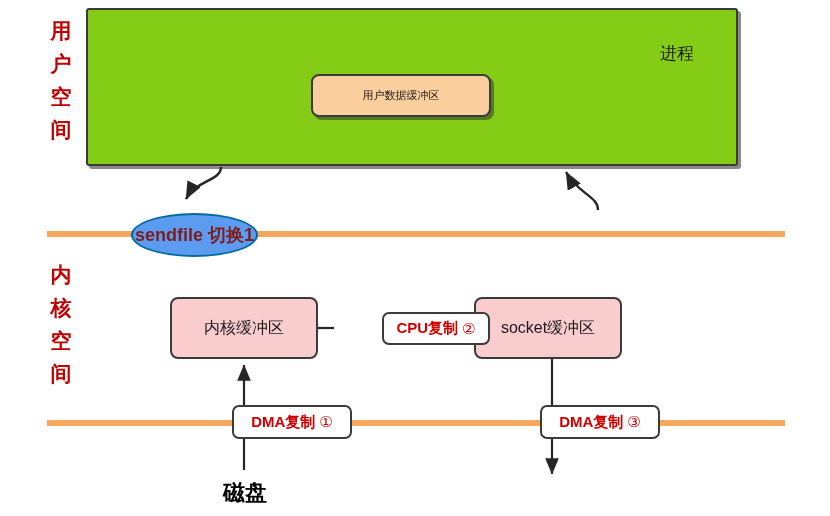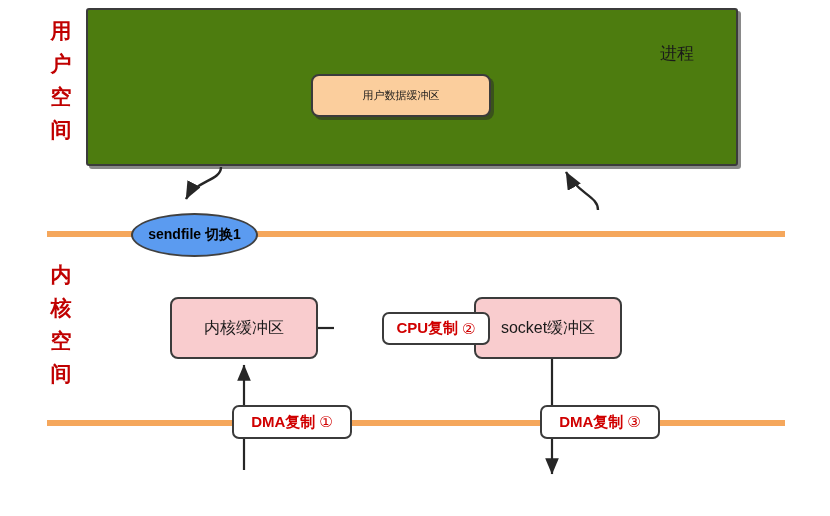--- a/index.html
+++ b/index.html
@@ -45,21 +45,21 @@
   #boundary-upper { top: 231px; }
   #boundary-lower { top: 420px; }
 
   
   #process-box {
     position: absolute;
     left: 86px;
     top: 8px;
     width: 652px;
     height: 158px;
-    background: #4d7c0f;
+    background: #84cc16;
     border: 2px solid #3b3b3b;
     border-radius: 3px;
     box-shadow: 3px 3px 0 rgba(40,40,40,0.55);
     box-sizing: border-box;
   }
   #process-label {
     position: absolute;
     right: 42px;
     top: 32px;
     font-size: 17px;
@@ -83,29 +83,29 @@
     align-items: center;
     justify-content: center;
     font-size: 11px;
     color: #1a1a1a;
   }
 
   
   .switch-ellipse {
     position: absolute;
     background: #5b9bf0;
-    border: 2px solid #404040;
+    border: 2px solid #0369a1;
     border-radius: 50%;
     box-sizing: border-box;
     display: flex;
     align-items: center;
     justify-content: center;
-    font-size: 14px;
-    font-weight: bold;
-    color: #000000;
+    font-size: 18px;
+    font-weight: bold;
+    color: #7f1d1d;
     white-space: nowrap;
   }
   #switch1-ellipse {
     left: 131px; top: 213px; width: 127px; height: 44px;
   }
   #switch2-ellipse {
     left: 546px; top: 213px; width: 97px; height: 44px;
   }
 
   
@@ -229,14 +229,15 @@
   <div class="copy-box" id="cpu-copy-box">
     <span>CPU复制</span>
     <span class="circled">②</span>
   </div>
 
   <div class="copy-box" id="dma-copy3-box">
     <span>DMA复制</span>
     <span class="circled">③</span>
   </div>
 
+  <div class="device-label" id="disk-label">磁盘</div>
 
 </div>
 
 </body></html>

